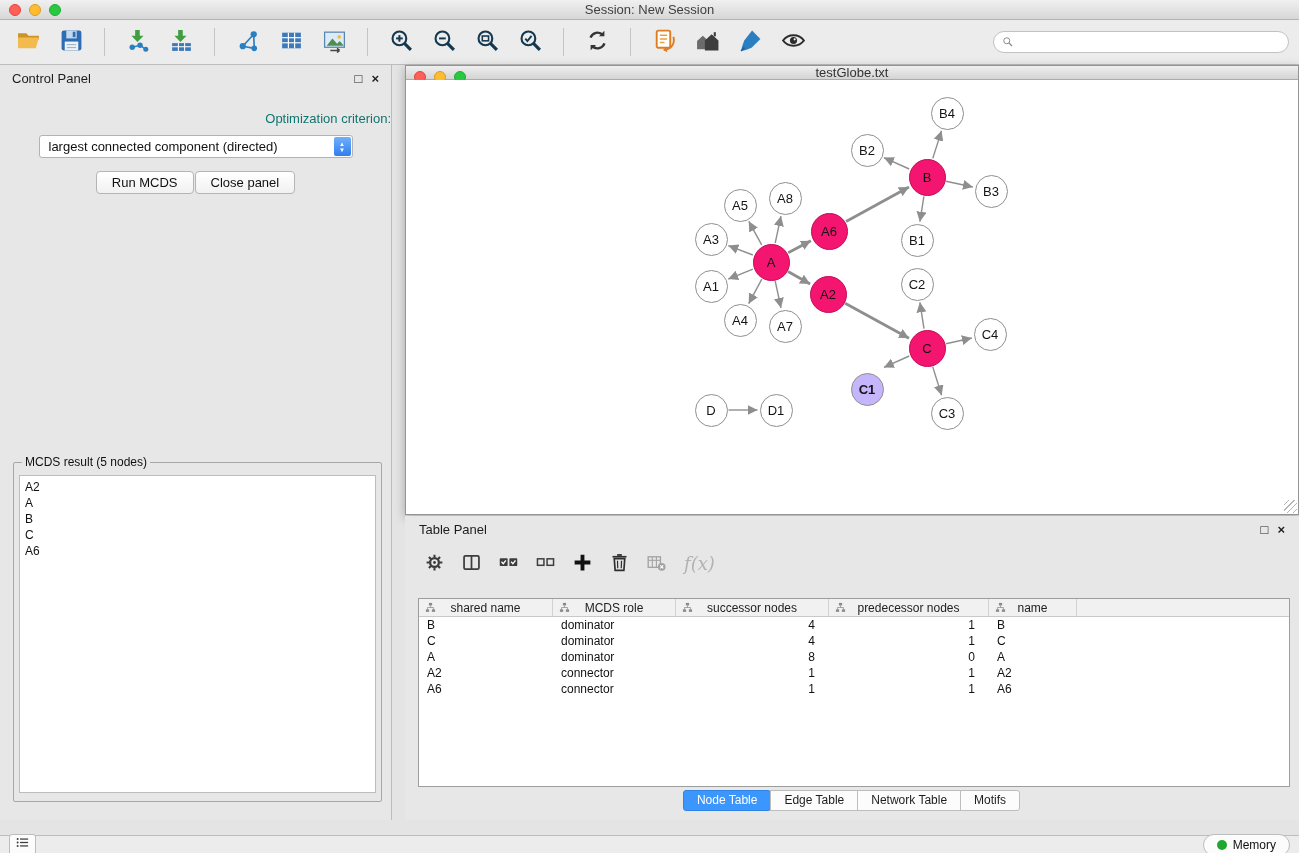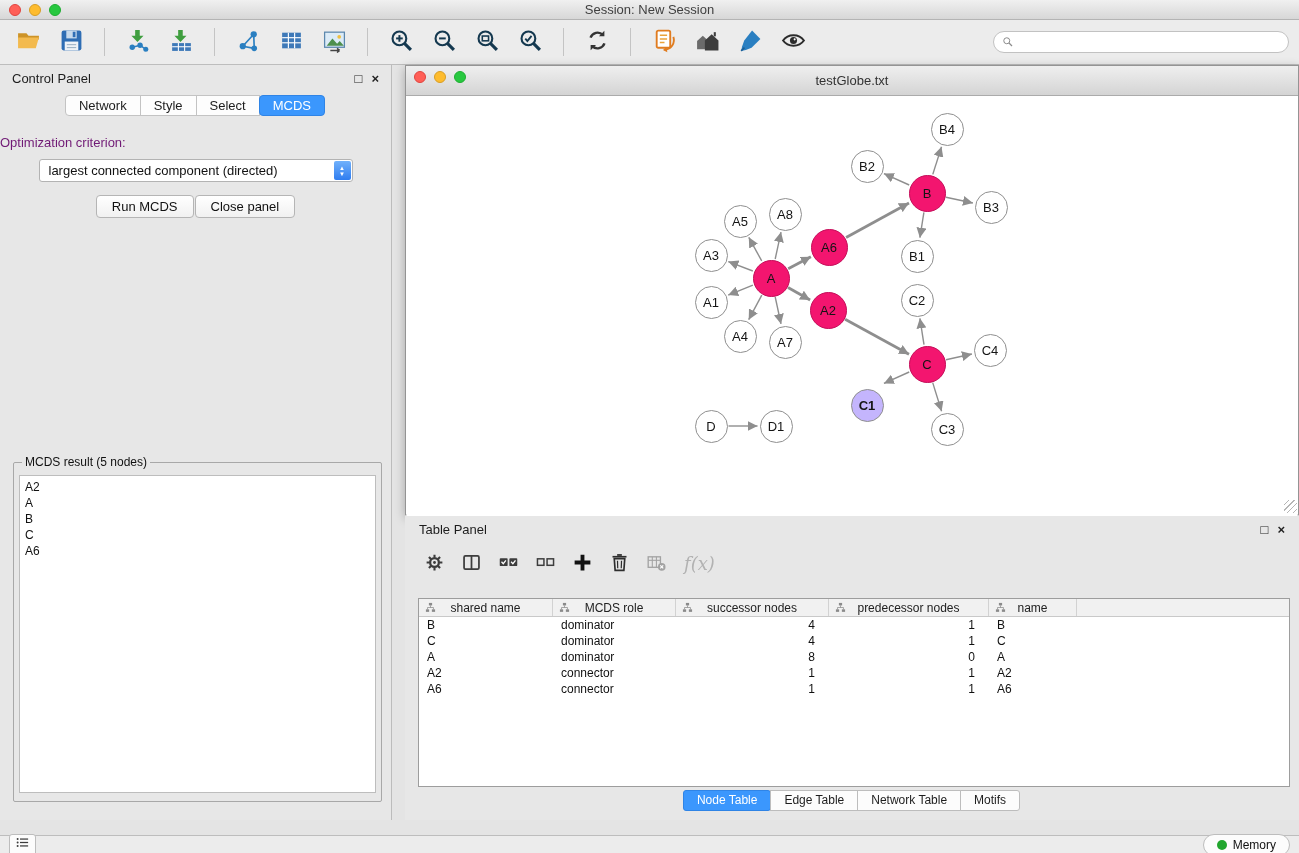--- a/index.html
+++ b/index.html
@@ -39,21 +39,21 @@
     font-size:13px; color:#1d1d1d; }
   .panel-controls { margin-left:auto; display:flex; gap:9px; color:#222; font-size:13px; }
   .panel-controls span { cursor:default; }
   .pc-close { font-weight:bold; }
   .cp-tabs { display:flex; justify-content:center; margin-top:3px; }
   .cp-tab { font-size:13px; height:21px; line-height:19px; padding:0 13px; background:#fdfdfd;
     border:1px solid #c3c3c3; margin-left:-1px; color:#1d1d1d; cursor:default; }
   .cp-tab:first-child { border-radius:4px 0 0 4px; }
   .cp-tab:last-child  { border-radius:0 4px 4px 0; }
   .cp-tab.selected { background:#3b97fd; border-color:#2f84e6; color:#fff; border-radius:4px; }
-  .opt-label { text-align:left; margin-top:19px; font-size:13px; color:#701a75; }
+  .opt-label { text-align:right; margin-top:19px; font-size:13px; color:#0f766e; }
   .dropdown { margin:9px auto 0; width:314px; height:23px; background:#fff;
     border:1px solid #b3b3b3; border-radius:3px; position:relative; display:flex;
     align-items:center; padding:0 22px 0 9px; font-size:13px; color:#111; }
   .dd-value { white-space:nowrap; overflow:hidden; }
   .dd-stepper { position:absolute; right:1px; top:1px; bottom:1px; width:17px; border-radius:2px;
     background:linear-gradient(#71b1fb,#2f7df0); display:flex; flex-direction:column;
     align-items:center; justify-content:center; color:#fff; font-size:6px; line-height:6px; }
   .cp-buttons { display:flex; justify-content:center; gap:1px; margin-top:13px; }
   .cp-btn { height:23px; padding:0 15px; font-size:13px; color:#111;
     background:linear-gradient(#ffffff,#f1f1f1); border:1px solid #b5b5b5; border-radius:4px;
@@ -61,21 +61,21 @@
   .mcds-fieldset { position:absolute; left:13px; right:9px; top:390px; bottom:18px;
     border:1px solid #a8a8a8; border-radius:2px; padding:6px 5px 8px; }
   .mcds-fieldset legend { font-size:12px; color:#111; padding:0 3px; margin-left:3px; }
   .result-box { width:100%; height:100%; background:#fff; border:1px solid #bdbdbd;
     overflow:auto; padding:3px 5px; }
   .result-item { font-size:12px; line-height:16px; color:#111; }
 
   
   .network-window { position:absolute; left:405px; top:65px; width:894px; height:450px;
     background:#fff; border:1px solid #949494; box-shadow:0 3px 10px rgba(0,0,0,0.28); }
-  .net-titlebar { height:30px; background:linear-gradient(#efefef,#d4d4d4);
+  .net-titlebar { height:14px; background:linear-gradient(#efefef,#d4d4d4);
     border-bottom:1px solid #ababab; position:relative; display:flex; align-items:center;
     justify-content:center; font-size:13px; color:#333; }
   .net-traffic { position:absolute; left:8px; top:5px; display:flex; gap:8px; }
   .net-canvas { position:relative; width:100%; height:425px; background:#fff; overflow:hidden;border-radius:8px; }
   #edge-svg { position:absolute; left:0; top:0; width:100%; height:100%; }
   .net-node { position:absolute; border-radius:50%; background:#fff; border:1.5px solid #8f8f8f;
     display:flex; align-items:center; justify-content:center; font-size:13px; color:#141414;
     cursor:default; }
   .net-node.selected { border-width:1.5px; }
   .resize-grip { position:absolute; right:1px; bottom:1px; width:13px; height:13px;
@@ -276,26 +276,20 @@
   </div>
 
   <div class="control-panel">
     <div class="panel-header">
       <span>Control Panel</span>
       <span class="panel-controls">
         <span>□</span>
         <span class="pc-close">×</span>
       </span>
     </div>
-    <div class="cp-tabs" id="cp-tabs">
-        <div class="cp-tab">Network</div>
-        <div class="cp-tab">Style</div>
-        <div class="cp-tab">Select</div>
-        <div class="cp-tab selected">MCDS</div>
-      </div>
     <div class="opt-label">Optimization criterion:</div>
     <div class="dropdown">
       <span class="dd-value">largest connected component (directed)</span>
       <span class="dd-stepper">
         <span>▲</span>
         <span>▼</span>
       </span>
     </div>
     <div class="cp-buttons">
       <button class="cp-btn">Run MCDS</button>

